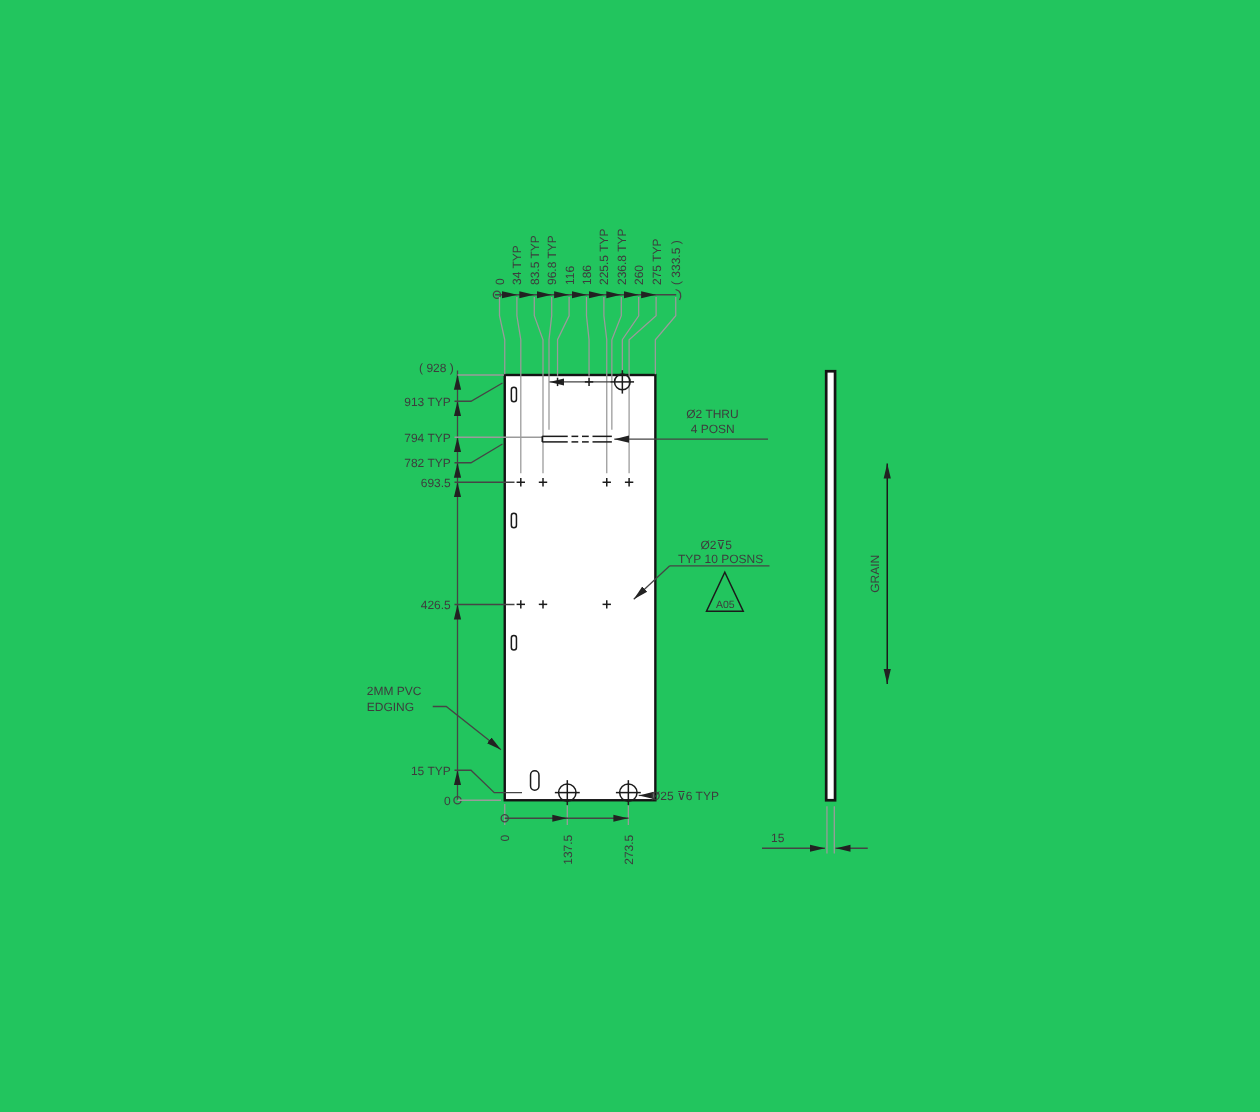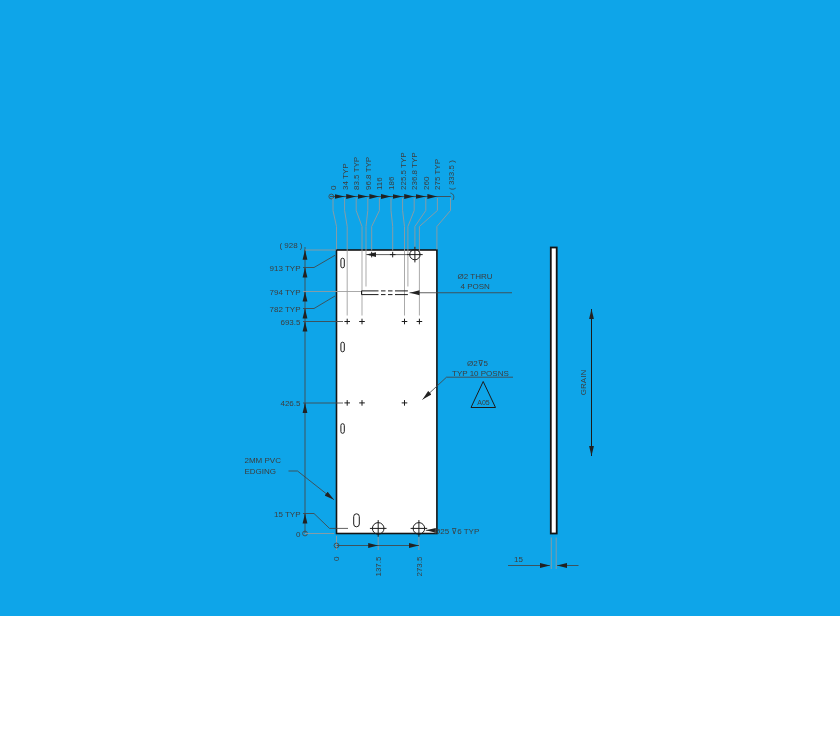--- a/index.html
+++ b/index.html
@@ -1,16 +1,16 @@
 <!DOCTYPE html>
 <html><head>
 <meta charset="utf-8">
 <style>
   html,body{margin:0;padding:0;background:#ffffff;}
-  .stage{position:relative;width:840px;height:616px;background:#0ea5e9;overflow:hidden;
+  .stage{position:relative;width:840px;height:741px;background:#22c55e;overflow:hidden;
          font-family:"Liberation Sans","DejaVu Sans",sans-serif;}
   svg{display:block;}
   .t{font:8px "Liberation Sans","DejaVu Sans",sans-serif;fill:#3d3d3d;}
   .ts{font:7px "Liberation Sans","DejaVu Sans",sans-serif;fill:#3d3d3d;}
   .obj{stroke:#1b1b1b;stroke-width:1;fill:none;}
   .objthick{stroke:#141414;stroke-width:1.6;fill:#ffffff;}
   .dim{stroke:#454545;stroke-width:0.85;fill:none;}
   .gray{stroke:#9b9b9b;stroke-width:0.85;fill:none;}
 </style>
 </head>

